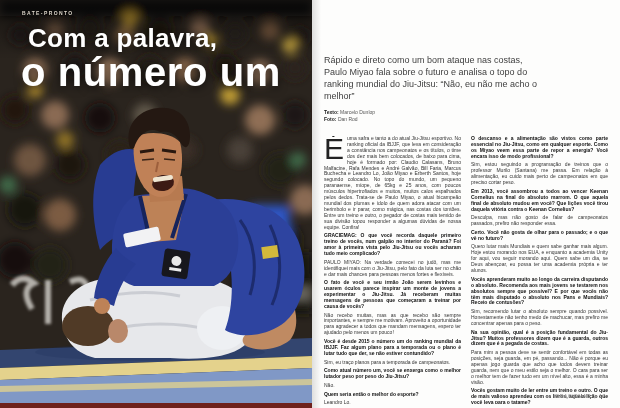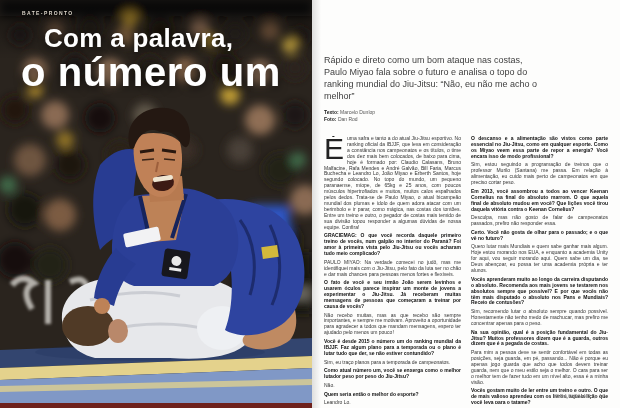--- a/index.html
+++ b/index.html
@@ -5,21 +5,21 @@
   html,body{margin:0;padding:0;background:#ffffff;}
   .spread{position:relative;width:620px;height:408px;display:flex;overflow:hidden;
           font-family:"Liberation Sans",sans-serif;background:#fff;}
 
   
   .page-left{position:relative;flex:0 0 312px;width:312px;height:408px;overflow:hidden;background:#262019;}
   .page-left svg{position:absolute;left:0;top:0;display:block;}
   .photo-overlay{position:absolute;left:0;top:0;right:0;bottom:0;}
   .kicker{position:absolute;top:10px;left:22px;font-size:5px;font-weight:bold;
           letter-spacing:1.4px;color:#ddd6ca;text-shadow:0 1px 2px rgba(0,0,0,.85);}
-  .title1{position:absolute;top:23px;left:44px;font-size:26px;font-weight:bold;color:#fff;
+  .title1{position:absolute;top:23px;left:28px;font-size:26px;font-weight:bold;color:#fff;
           letter-spacing:.3px;text-shadow:0 2px 6px rgba(0,0,0,.55);}
   .title2{position:absolute;top:50px;left:21px;font-size:40px;font-weight:bold;color:#fff;
           letter-spacing:.6px;text-shadow:0 2px 8px rgba(0,0,0,.6);}
 
   
   .page-right{position:relative;width:308px;height:408px;background:#fdfdfc;
               box-sizing:border-box;padding:54px 12px 0 12px;}
   .page-right::before{content:"";position:absolute;left:0;top:0;bottom:0;width:9px;
               background:linear-gradient(90deg,rgba(0,0,0,.12),rgba(0,0,0,0));pointer-events:none;}
   .standfirst{margin:0;width:220px;font-size:9px;line-height:12px;color:#3f3f3f;}

